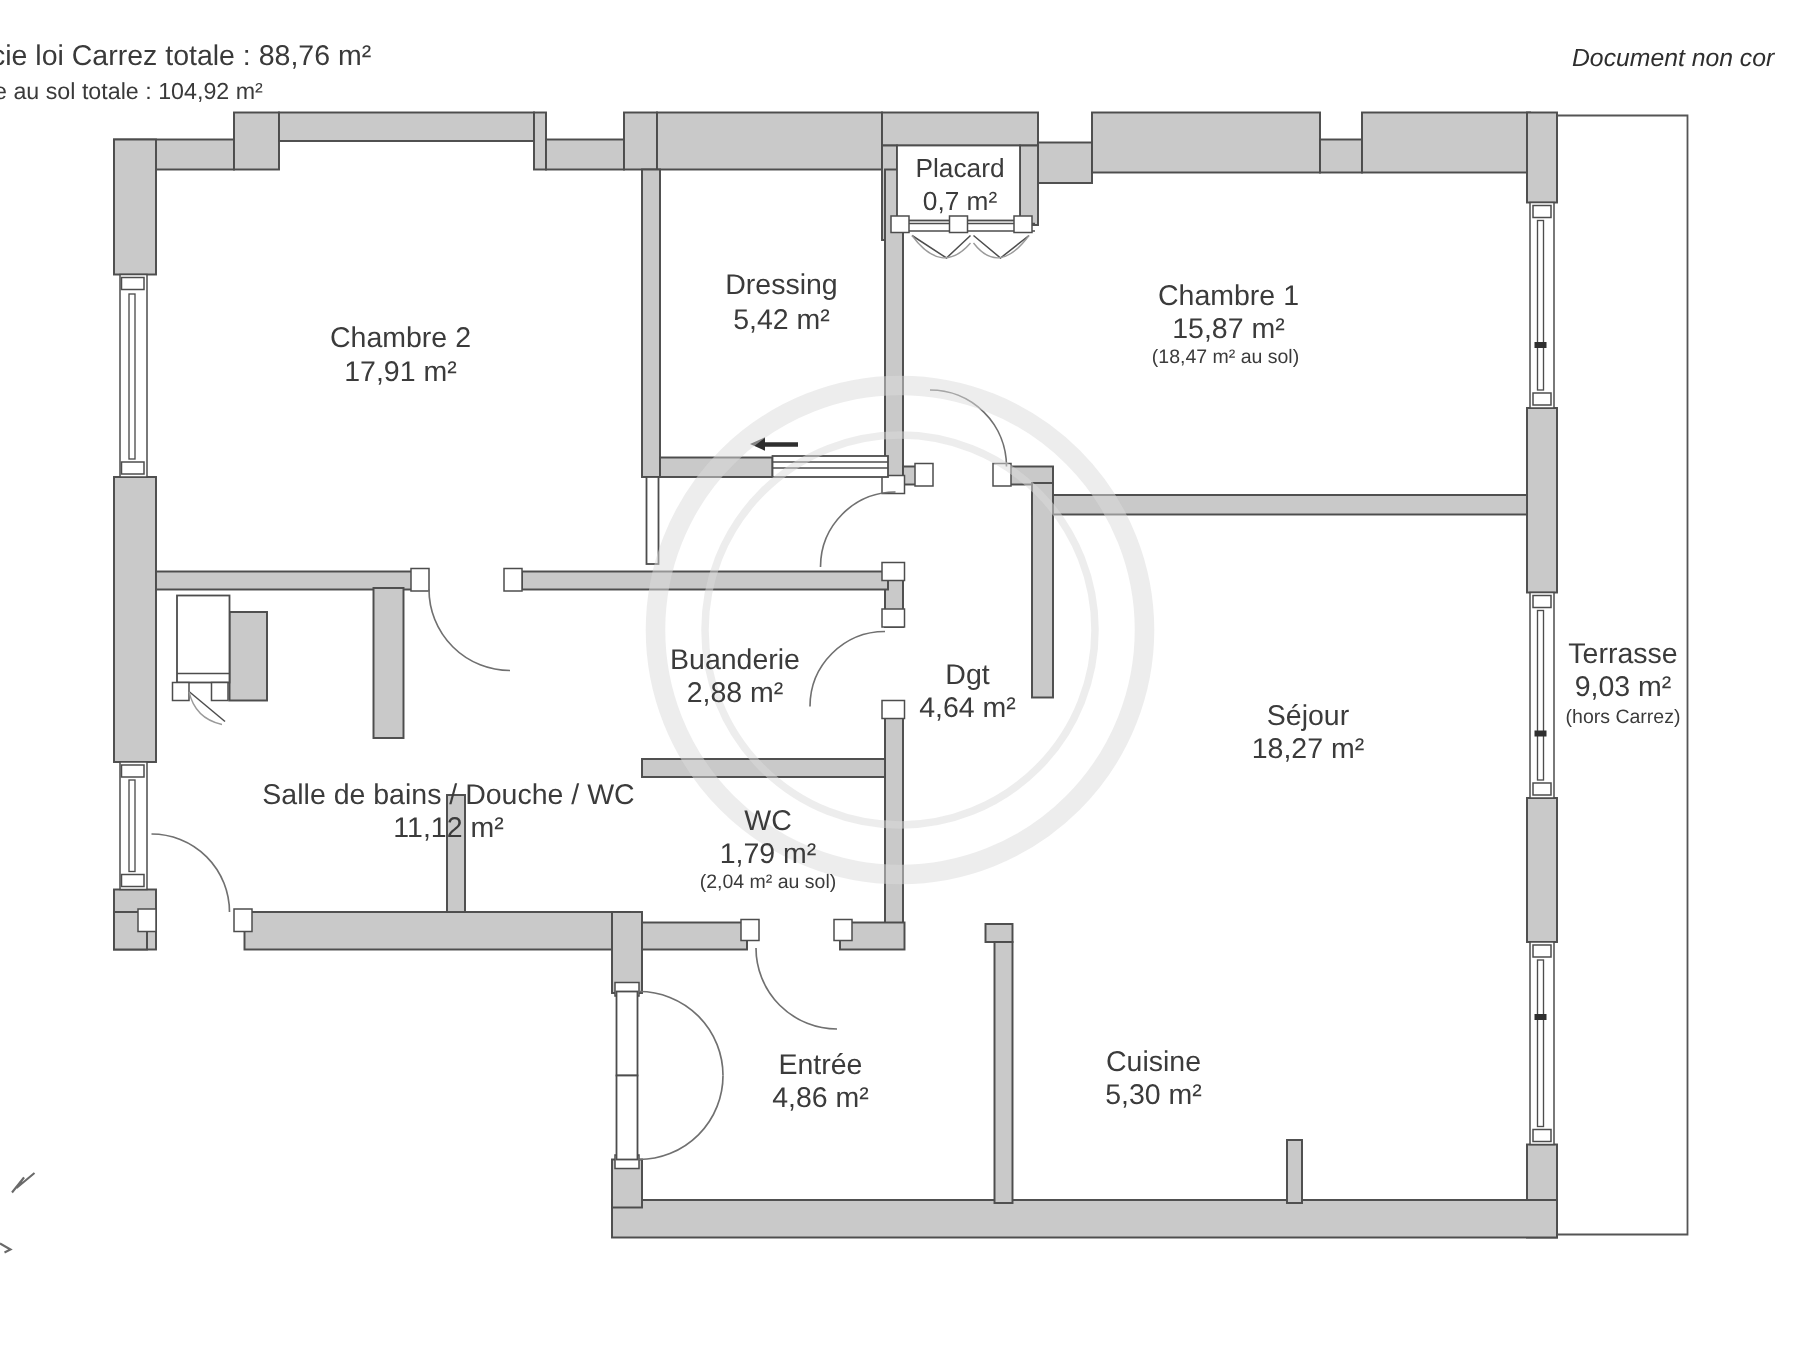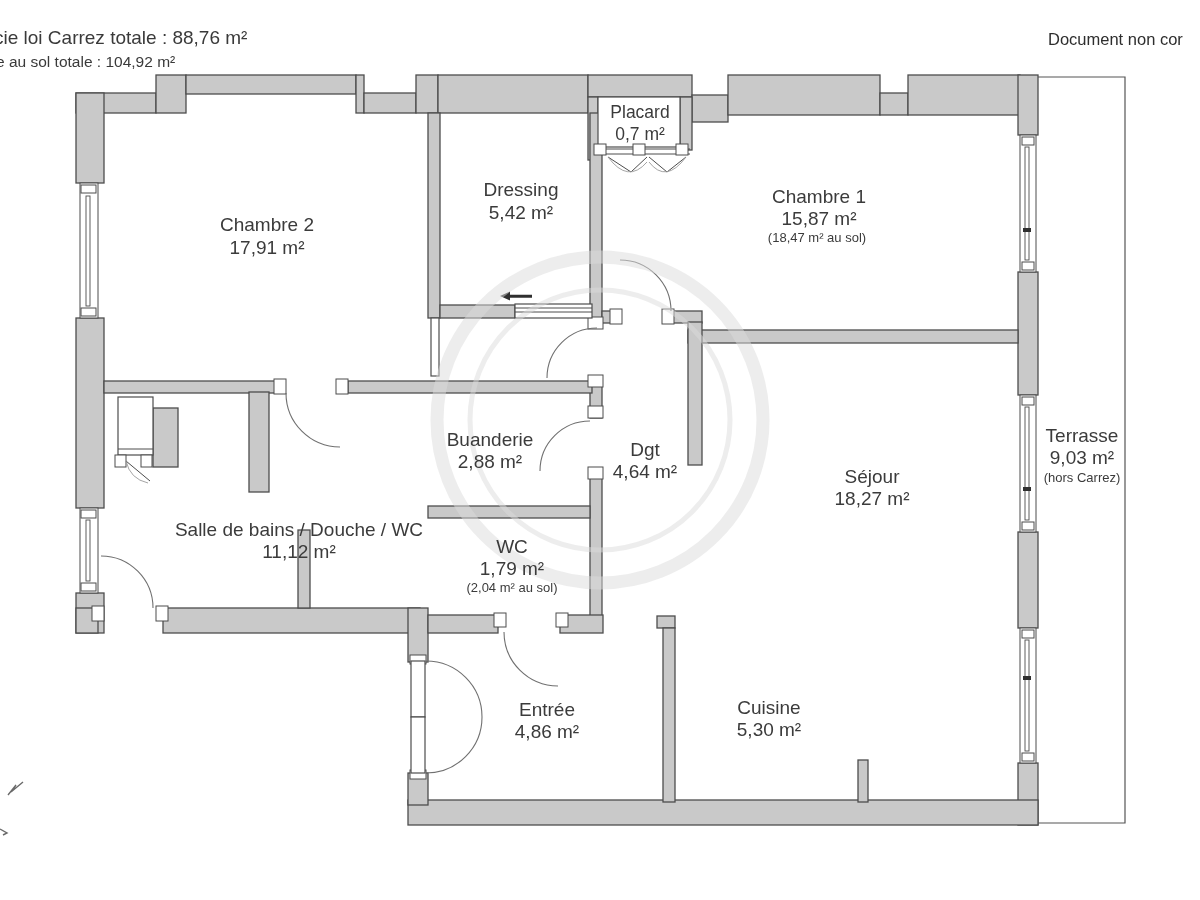--- a/index.html
+++ b/index.html
@@ -1,20 +1,20 @@
 <!DOCTYPE html>
 <html><head>
 <meta charset="utf-8">
 <style>
   html,body{margin:0;padding:0;background:#fff;width:1200px;height:900px;overflow:hidden;
             font-family:"Liberation Sans",sans-serif;}
   #stage{position:relative;width:1200px;height:900px;background:#fff;}
   .hdr1{position:absolute;left:-6px;top:27px;font-size:19px;color:#3a3a3a;white-space:nowrap;}
   .hdr2{position:absolute;left:-4px;top:53px;font-size:15.5px;color:#3a3a3a;white-space:nowrap;}
-  .disc{position:absolute;left:1048px;top:30px;font-size:16.5px;color:#2e2e2e;white-space:nowrap;}
+  .disc{position:absolute;left:1048px;top:30px;font-size:16.5px;font-style:italic;color:#2e2e2e;white-space:nowrap;}
   svg{position:absolute;left:0;top:0;}
   .wall{fill:#c9c9c9;stroke:#4d4d4d;stroke-width:1.3;}
   .wbox{fill:#ffffff;stroke:#4d4d4d;stroke-width:1.2;}
   .jamb{fill:#ffffff;stroke:#4d4d4d;stroke-width:1;}
   .glass{fill:#ffffff;stroke:#4d4d4d;stroke-width:1;}
   .pane{fill:#ffffff;stroke:#4d4d4d;stroke-width:0.9;}
   .tick{fill:#2f2f2f;}
   .arc{fill:none;stroke:#707070;stroke-width:1.1;}
   .thin{fill:none;stroke:#4d4d4d;stroke-width:1;}
   .soft{fill:none;stroke:#9a9a9a;stroke-width:0.9;}

